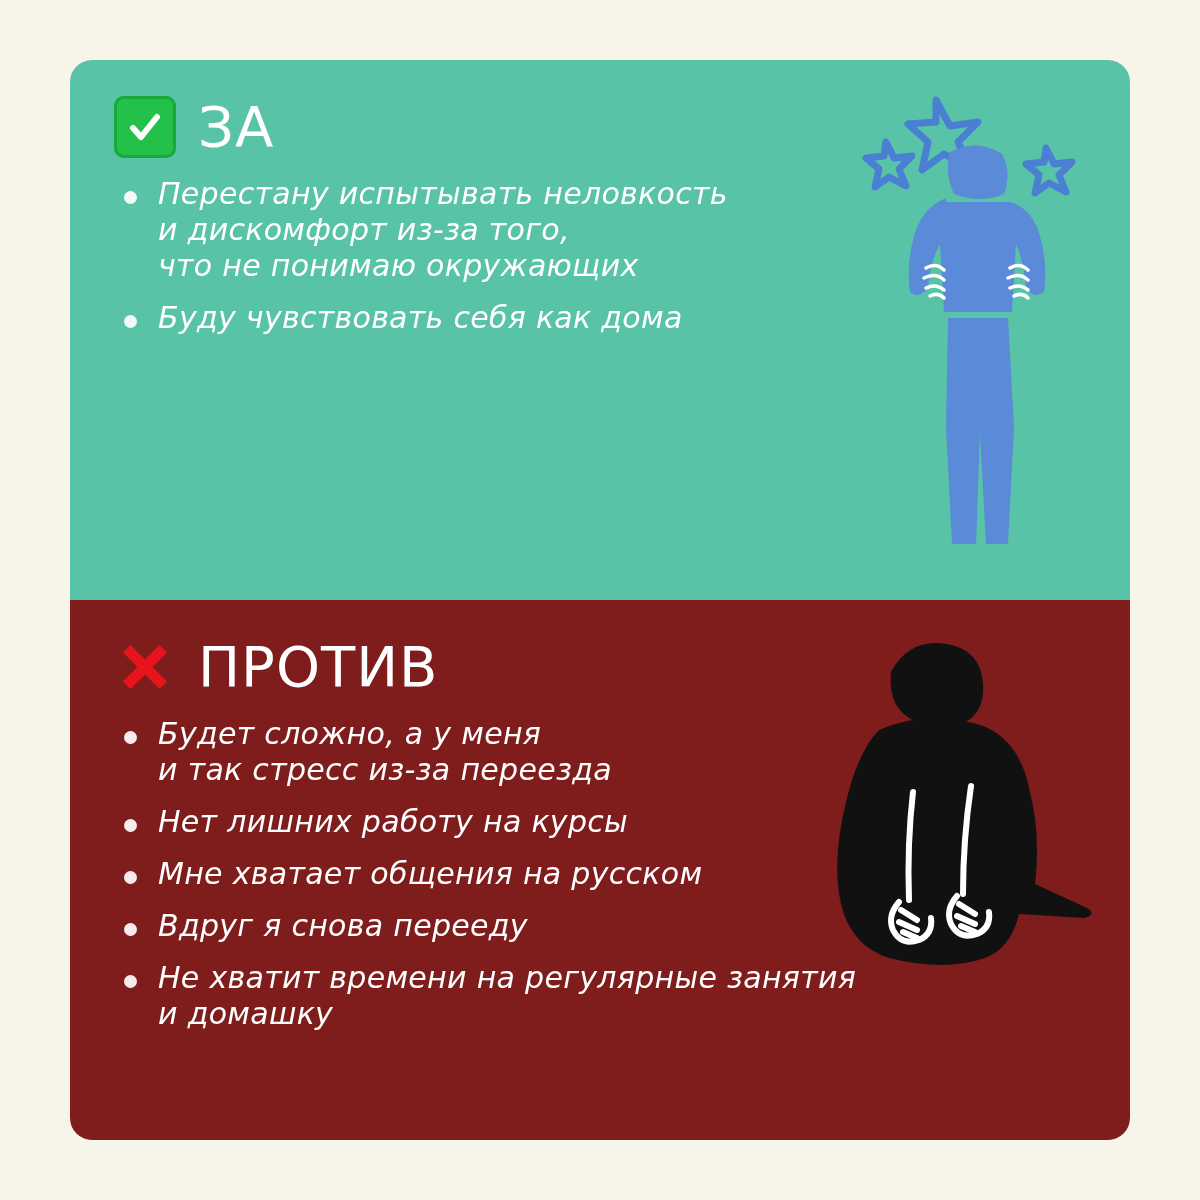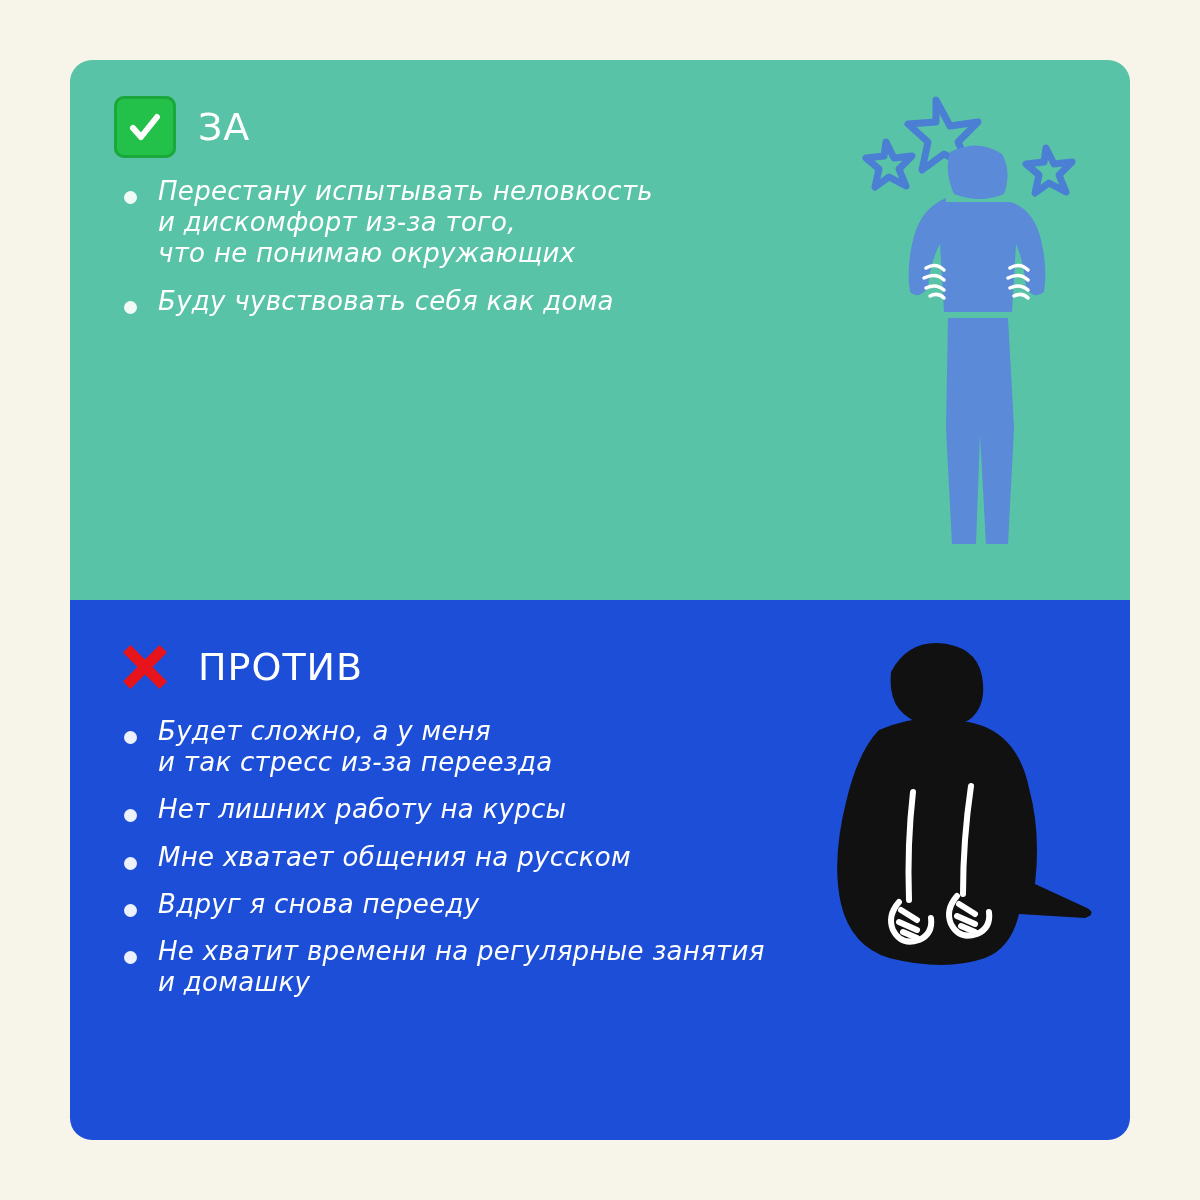--- a/index.html
+++ b/index.html
@@ -30,21 +30,21 @@
     position: relative;
     box-sizing: border-box;
     padding: 36px 44px 28px 44px;
     overflow: hidden;
   }
   .panel-pros {
     background: #58c3a6;
     height: 540px;
   }
   .panel-cons {
-    background: #1d4ed8;
+    background: #7f1d1d;
     height: 540px;
   }
 
   .panel-head {
     display: flex;
     align-items: center;
     gap: 22px;
     margin: 0 0 6px 0;
     position: relative;
     z-index: 3;
@@ -71,40 +71,40 @@
     height: 62px;
     display: flex;
     align-items: center;
     justify-content: center;
     flex: none;
   }
   .mark-cross svg { display:block; }
 
   .head-title {
     font-family: "DejaVu Sans", sans-serif;
-    font-size: 38px;
+    font-size: 56px;
     line-height: 1;
     color: #ffffff;
     letter-spacing: 1px;
     font-weight: 400;
   }
 
   ul.points {
     list-style: none;
     margin: 18px 0 0 0;
     padding: 0;
     position: relative;
     z-index: 3;
   }
   ul.points li {
     position: relative;
     padding-left: 44px;
     margin-bottom: 16px;
     color: #ffffff;
-    font-size: 26px;
+    font-size: 30px;
     line-height: 1.20;
     font-style: italic;
     font-weight: 400;
     letter-spacing: 0.3px;
     white-space: pre-line;
     max-width: 880px;
   }
   ul.points li::before {
     content: "";
     position: absolute;

